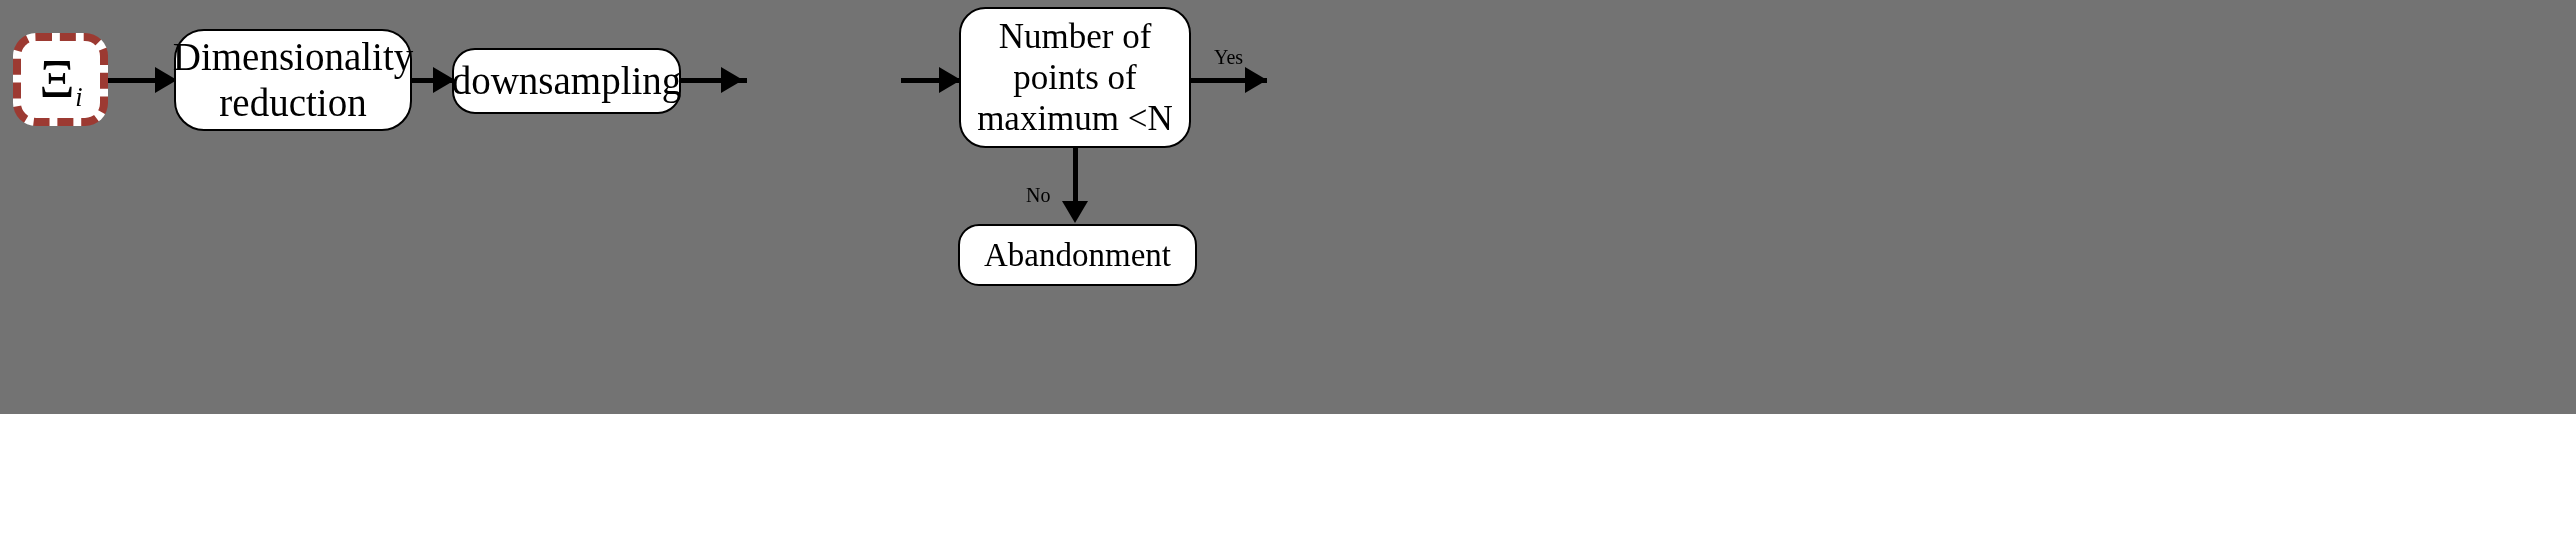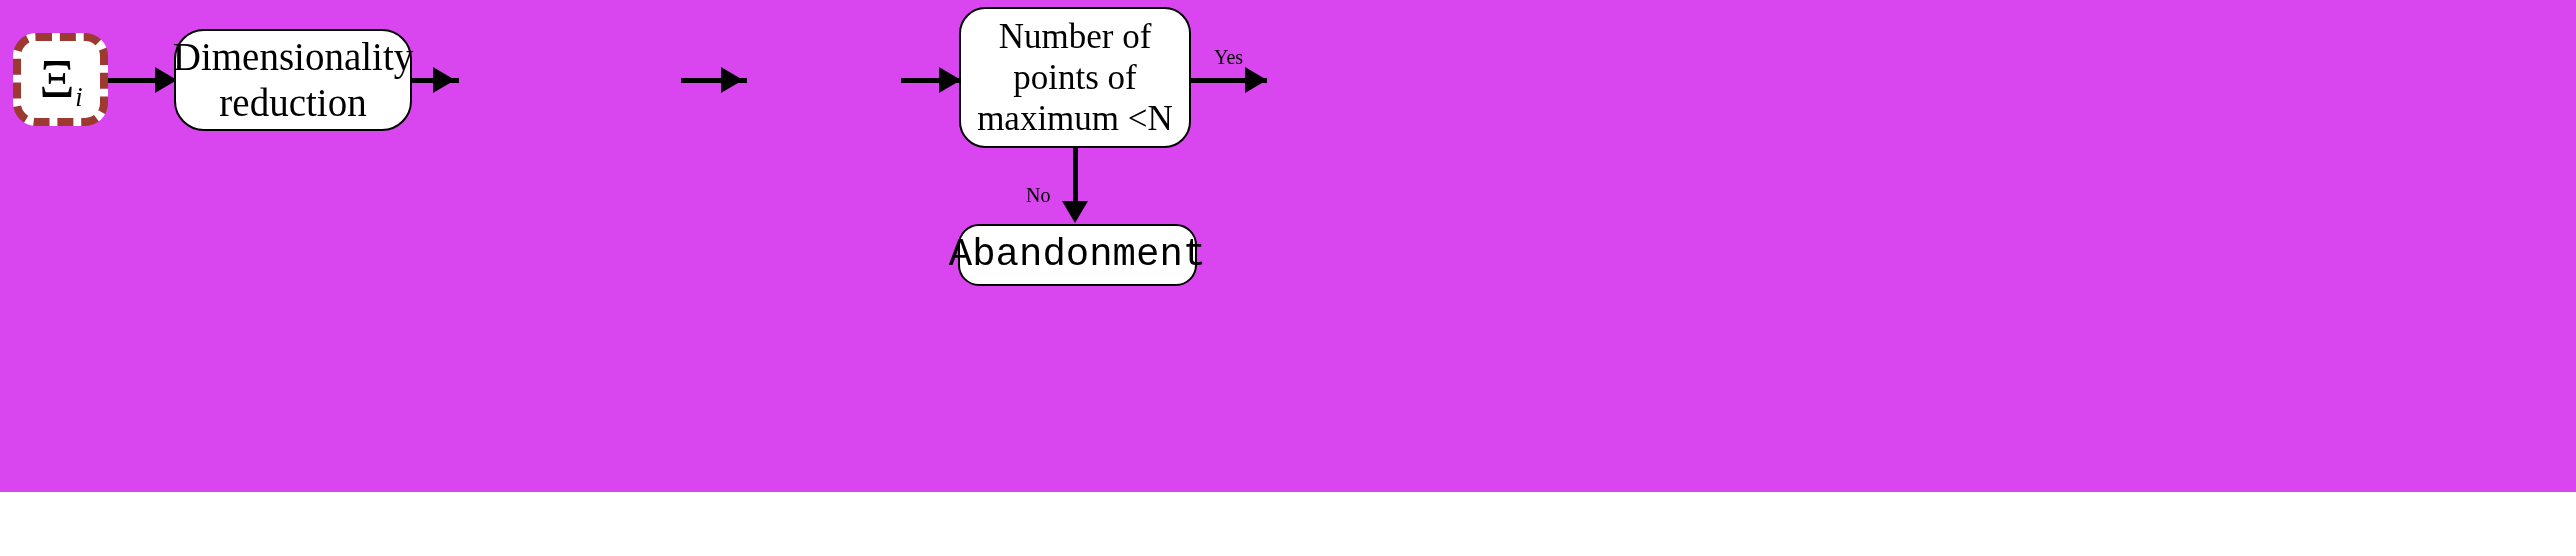--- a/index.html
+++ b/index.html
@@ -6,22 +6,22 @@
     margin: 0;
     padding: 0;
     background: #ffffff;
   }
   body {
     font-family: "Liberation Serif", "DejaVu Serif", serif;
   }
   #canvas {
     position: relative;
     width: 2576px;
-    height: 492px;
-    background: #d946ef;
+    height: 414px;
+    background: #737373;
     overflow: hidden;
   }
 
   
   .node {
     position: absolute;
     box-sizing: border-box;
     display: flex;
     align-items: center;
     justify-content: center;
@@ -124,20 +124,23 @@
   <div class="node solid" style="left:174px; top:29px; width:238px; height:102px; font-size:39px;text-align:center;">
     <span class="node-label">Dimensionality
 reduction</span>
   </div>
 
   <div class="conn">
     <div class="hline" style="left:411px; top:78px; width:48px;"></div>
     <div class="arrowhead-right" style="left:433px; top:67px;"></div>
   </div>
 
+  <div class="node solid" style="left:452px; top:48px; width:229px; height:66px; font-size:39px; border-radius:23px;">
+    <span class="node-label">downsampling</span>
+  </div>
 
   <div class="conn">
     <div class="hline" style="left:681px; top:78px; width:66px;"></div>
     <div class="arrowhead-right" style="left:721px; top:67px;"></div>
   </div>
 
 
   <div class="conn">
     <div class="hline" style="left:901px; top:78px; width:63px;"></div>
     <div class="arrowhead-right" style="left:939px; top:67px;"></div>
@@ -155,18 +158,18 @@
   </div>
   <div class="edge-label" style="left:1214px; top:46px;">Yes</div>
 
 
   <div class="conn">
     <div class="vline" style="left:1073px; top:148px; height:60px;"></div>
     <div class="arrowhead-down" style="left:1062px; top:201px;"></div>
   </div>
   <div class="edge-label" style="left:1026px; top:184px;">No</div>
 
-  <div class="node solid" style="left:958px; top:224px; width:239px; height:62px; font-size:39px; border-radius:21px;font-family:Liberation Mono, monospace;">
+  <div class="node solid" style="left:958px; top:224px; width:239px; height:62px; font-size:33px; border-radius:21px;">
     <span class="node-label">Abandonment</span>
   </div>
 
 </div>
 
 
 </body></html>

